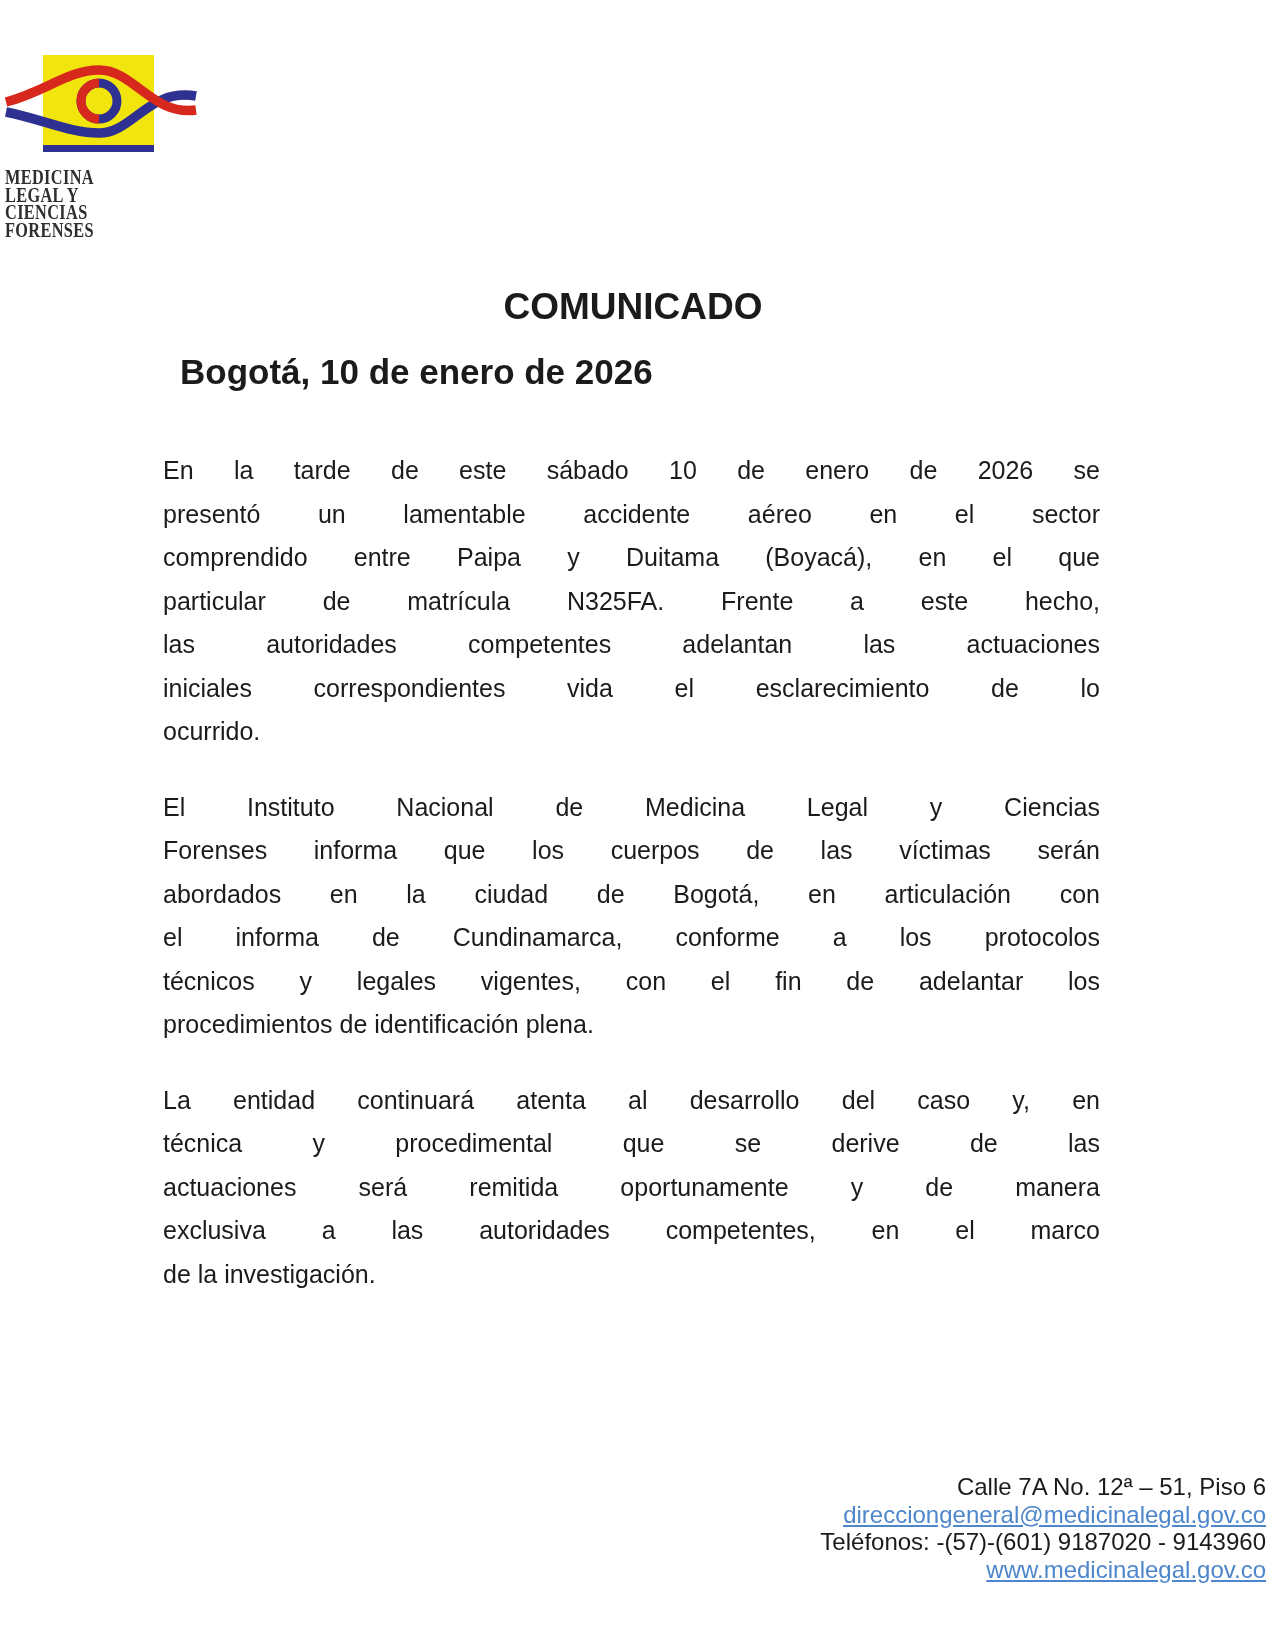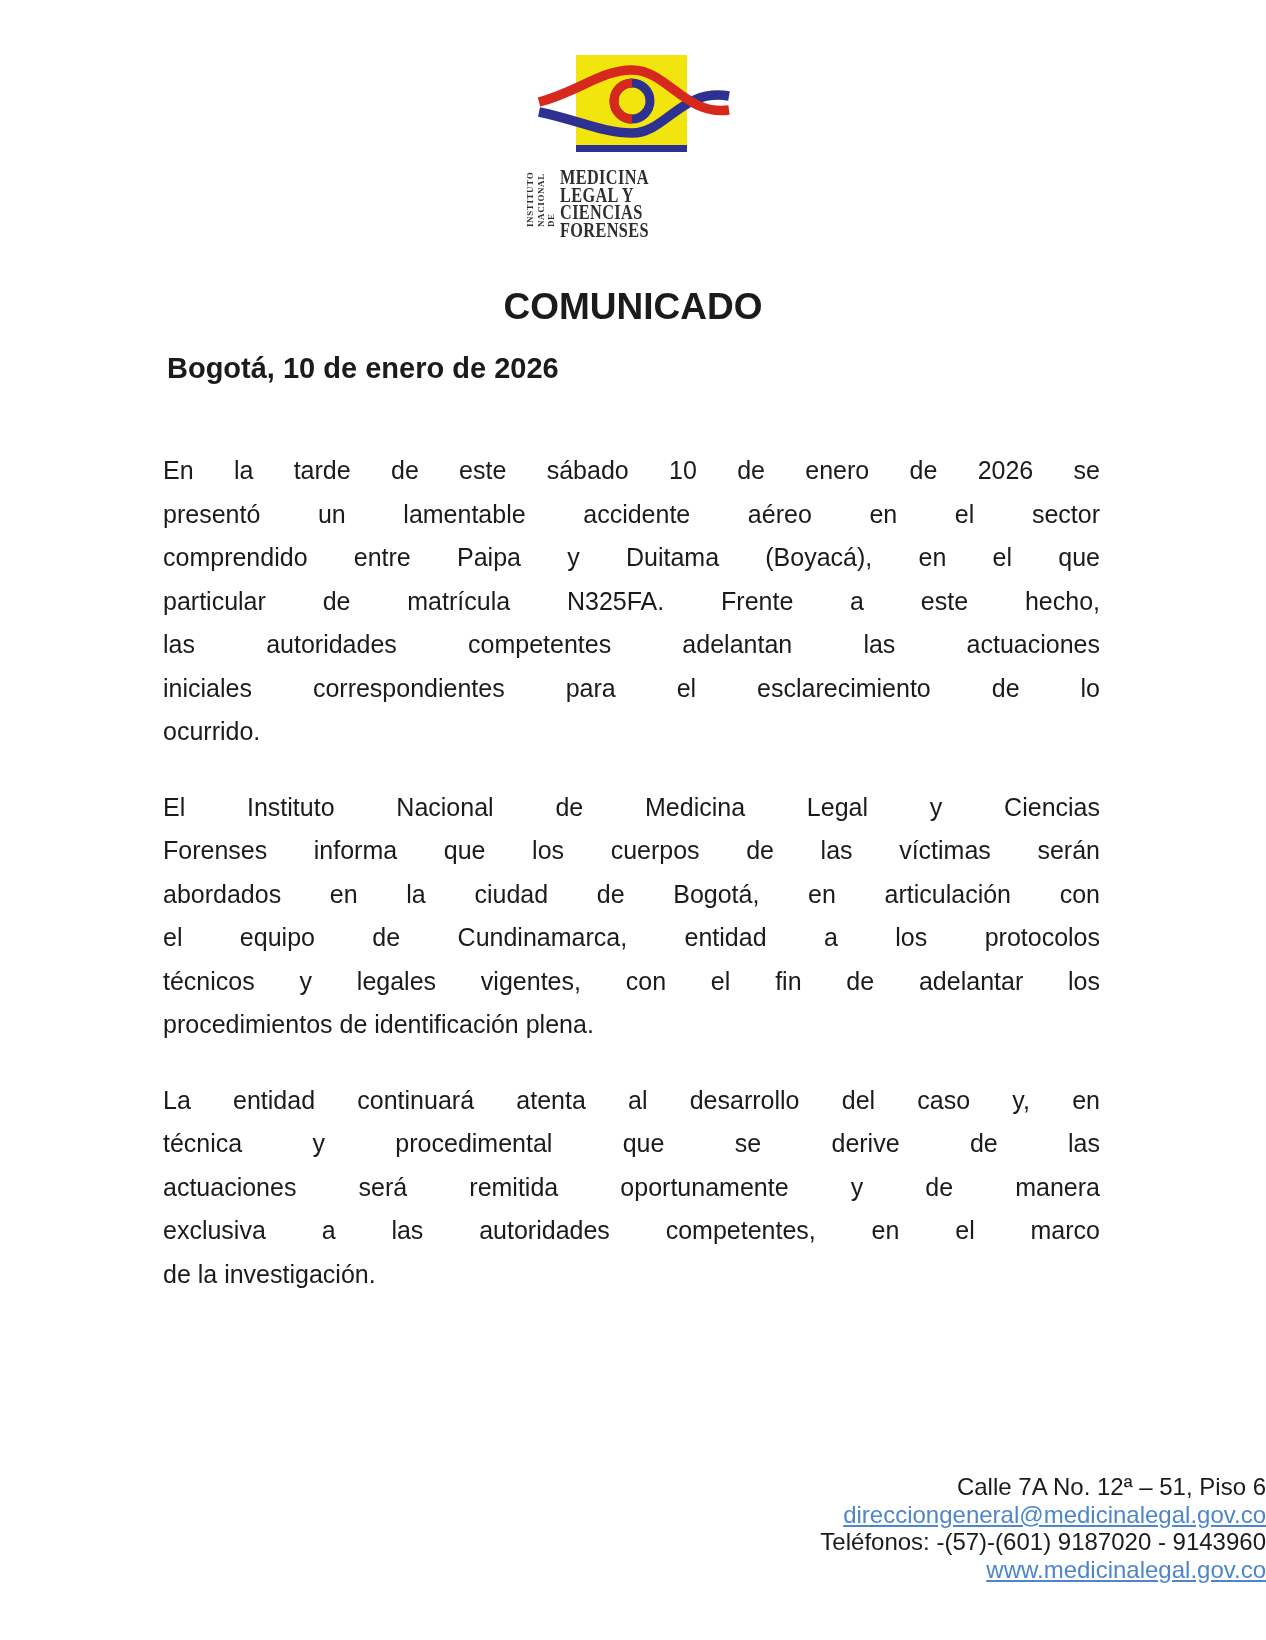--- a/index.html
+++ b/index.html
@@ -2,39 +2,39 @@
 <html><head>
 <meta charset="utf-8">
 <style>
   html,body{margin:0;padding:0;background:#fff;}
   .page{
     position:relative;width:1266px;height:1640px;background:#ffffff;
     font-family:"Liberation Sans",sans-serif;color:#1b1b1b;overflow:hidden;
   }
   
   .logo-wrap{position:absolute;top:50px;left:0;width:100%;
-    display:flex;flex-direction:column;align-items:center;}
+    display:flex;flex-direction:column;align-items:flex-start;}
   .emblem{display:block;}
   .wordmark{display:flex;align-items:flex-start;gap:4px;margin-top:12px;
     transform:translateX(-30px);}
   .vcols{display:flex;gap:1px;margin-top:3px;}
   .vcol{
     writing-mode:vertical-rl;transform:rotate(180deg);
     font-family:"Liberation Serif",serif;font-weight:600;
     font-size:9px;letter-spacing:.6px;color:#2f2f2f;height:56px;line-height:10px;
   }
   .wm-text{
     font-family:"Liberation Serif",serif;font-weight:bold;color:#2e2e2e;
     font-size:22px;line-height:17.5px;letter-spacing:.5px;
     transform:scaleX(.74);transform-origin:left top;white-space:nowrap;
   }
   
   .title{position:absolute;top:286px;left:0;width:100%;text-align:center;
     font-size:37px;font-weight:bold;}
-  .dateline{position:absolute;top:352px;left:167px;font-size:29px;font-weight:bold;}
+  .dateline{position:absolute;top:352px;left:180px;font-size:35px;font-weight:bold;}
   
   .content{position:absolute;top:437px;left:163px;width:937px;font-size:25px;margin-top:12px;}
   .para{margin:0 0 32px 0;}
   .line{line-height:43.5px;text-align:justify;text-align-last:justify;text-justify:inter-word;}
   .line.last{text-align-last:left;}
   
   .footer{position:absolute;top:1473px;left:0;width:100%;text-align:right;
     font-size:24px;line-height:27.5px;}
   .footer .link{text-decoration:underline;cursor:pointer;margin-left:32px;}
 </style>
@@ -69,28 +69,28 @@
   <div class="title">COMUNICADO</div>
   <div class="dateline">Bogotá, 10 de enero de 2026</div>
 
   <div class="content">
       <div class="para">
         <div class="line">En la tarde de este sábado 10 de enero de 2026 se</div>
         <div class="line">presentó un lamentable accidente aéreo en el sector</div>
         <div class="line">comprendido entre Paipa y Duitama (Boyacá), en el que</div>
         <div class="line">particular de matrícula N325FA. Frente a este hecho,</div>
         <div class="line">las autoridades competentes adelantan las actuaciones</div>
-        <div class="line">iniciales correspondientes para el esclarecimiento de lo</div>
+        <div class="line">iniciales correspondientes vida el esclarecimiento de lo</div>
         <div class="line last">ocurrido.</div>
       </div>
       <div class="para">
         <div class="line">El Instituto Nacional de Medicina Legal y Ciencias</div>
         <div class="line">Forenses informa que los cuerpos de las víctimas serán</div>
         <div class="line">abordados en la ciudad de Bogotá, en articulación con</div>
-        <div class="line">el equipo de Cundinamarca, entidad a los protocolos</div>
+        <div class="line">el informa de Cundinamarca, conforme a los protocolos</div>
         <div class="line">técnicos y legales vigentes, con el fin de adelantar los</div>
         <div class="line last">procedimientos de identificación plena.</div>
       </div>
       <div class="para">
         <div class="line">La entidad continuará atenta al desarrollo del caso y, en</div>
         <div class="line">técnica y procedimental que se derive de las</div>
         <div class="line">actuaciones será remitida oportunamente y de manera</div>
         <div class="line">exclusiva a las autoridades competentes, en el marco</div>
         <div class="line last">de la investigación.</div>
       </div>

